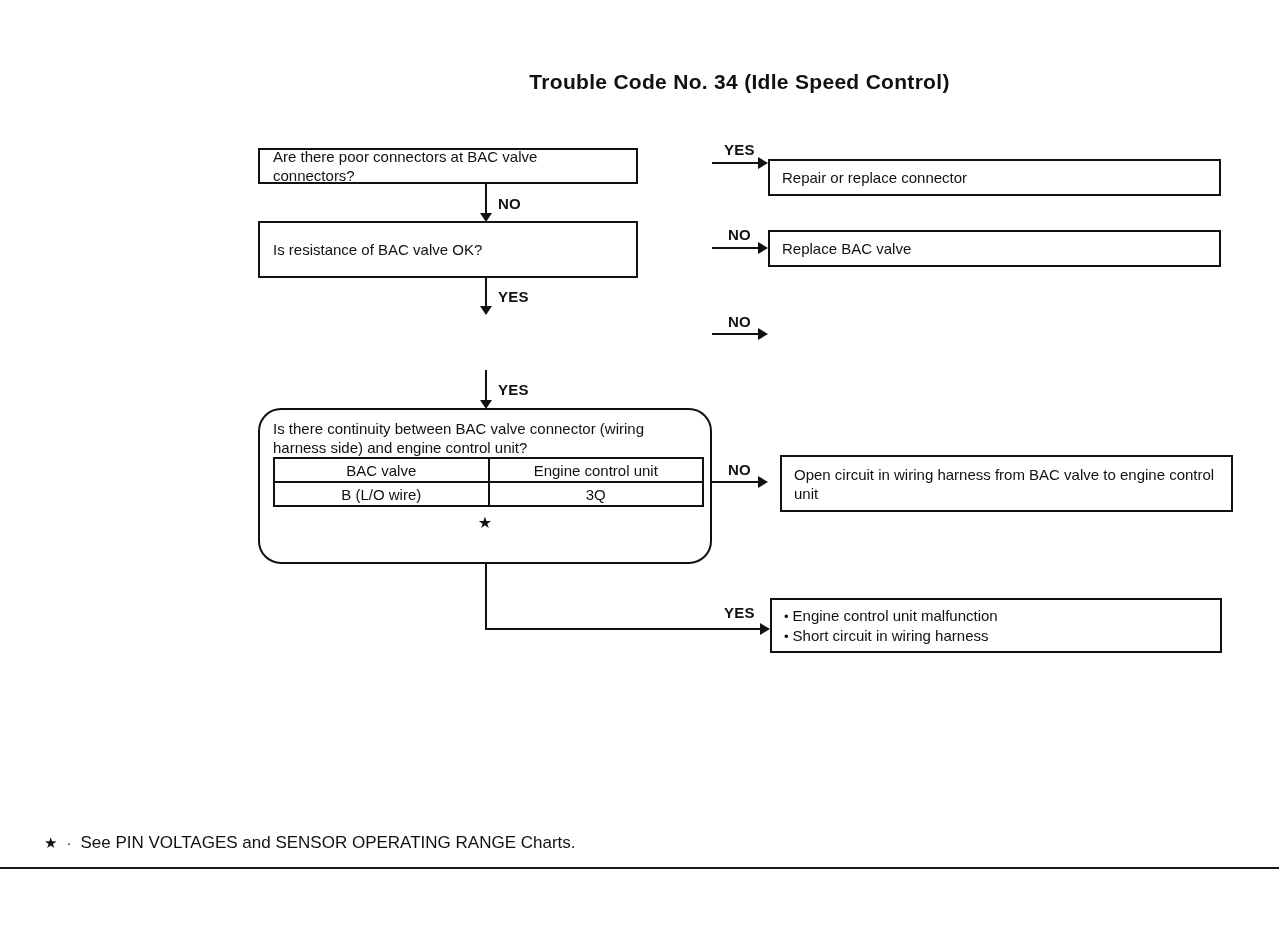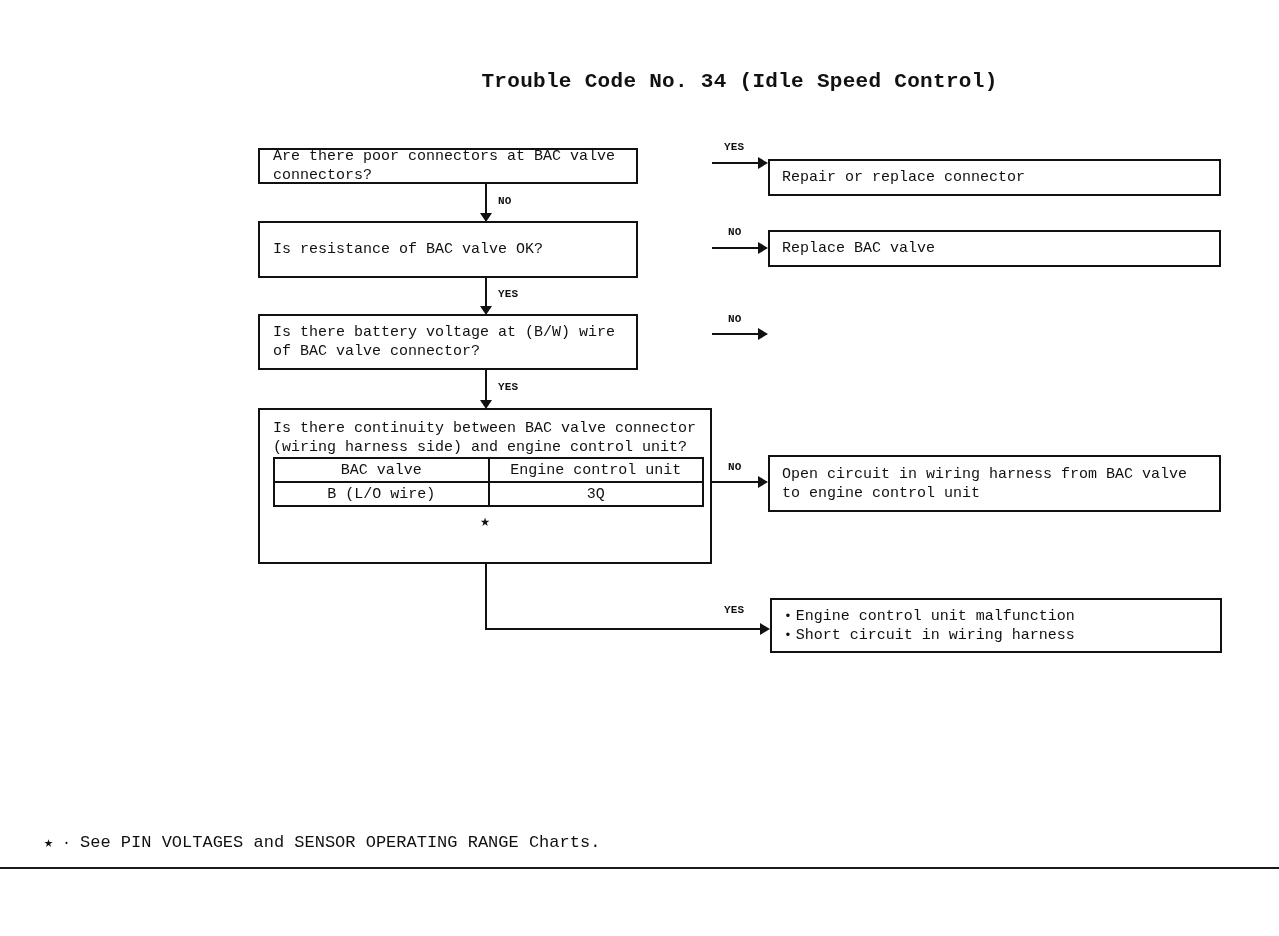--- a/index.html
+++ b/index.html
@@ -1,20 +1,20 @@
 <!DOCTYPE html>
 <html><head>
 <meta charset="utf-8">
 <style>
   html,body{margin:0;padding:0;background:#e8e8e8;}
   .page{
     position:relative;
     width:1279px;height:936px;
     background:#ffffff;
-    font-family:Liberation Mono, monospace;
+    font-family:Liberation Sans, sans-serif;
     color:#111111;
     overflow:hidden;
   }
   .title{
     position:absolute;
     left:258px;width:963px;top:70px;
     margin:0;
     text-align:center;
     font-size:21px;font-weight:bold;
     letter-spacing:0.3px;
@@ -38,21 +38,21 @@
     border-left:10px solid #111;
   }
   .arrow-down{
     position:absolute;width:0;height:0;
     border-left:6px solid transparent;
     border-right:6px solid transparent;
     border-top:9px solid #111;
   }
   .lbl{
     position:absolute;
-    font-size:11px;font-weight:bold;
+    font-size:15px;font-weight:bold;
     letter-spacing:0.2px;
   }
   .ctable{
     border-collapse:collapse;
     margin:0 auto 0 auto;
     width:431px;
     table-layout:fixed;
   }
   .ctable th,.ctable td{
     border:2px solid #111;
@@ -103,52 +103,49 @@
   <div class="hline" style="left:712px;top:247px;width:48px;"></div>
   <div class="arrow-right" style="left:758px;top:242px;"></div>
   <div class="lbl" style="left:728px;top:226px;">NO</div>
   <div class="box rbox" style="top:230px;height:37px;">
     <span>Replace BAC valve</span>
   </div>
   <div class="vline" style="left:485px;top:278px;height:28px;"></div>
   <div class="arrow-down" style="left:480px;top:306px;"></div>
   <div class="lbl" style="left:498px;top:288px;">YES</div>
 
-  <div class="box qbox" style="top:314px;height:56px;">
-    <span>Is there battery voltage at (B/W) wire of BAC valve connector?</span>
-  </div>
   <div class="hline" style="left:712px;top:333px;width:48px;"></div>
   <div class="arrow-right" style="left:758px;top:328px;"></div>
   <div class="lbl" style="left:728px;top:313px;">NO</div>
   <div class="vline" style="left:485px;top:370px;height:30px;"></div>
   <div class="arrow-down" style="left:480px;top:400px;"></div>
   <div class="lbl" style="left:498px;top:381px;">YES</div>
 
-  <div class="box" style="left:258px;width:454px;top:408px;height:156px;padding:9px 13px 0 13px;">
+  <div class="box" style="left:258px;width:454px;top:408px;height:156px;padding:9px 13px 0 13px;border-radius:23px;">
     <div>Is there continuity between BAC valve connector (wiring harness side) and engine control unit?</div>
     <table class="ctable">
       <thead>
         <tr>
           <th>BAC valve</th>
           <th>Engine control unit</th>
         </tr>
       </thead>
       <tbody>
         <tr>
           <td>B (L/O wire)</td>
           <td>3Q</td>
         </tr>
       </tbody>
     </table>
     <div class="star-mark">★</div>
   </div>
   <div class="hline" style="left:712px;top:481px;width:48px;"></div>
   <div class="arrow-right" style="left:758px;top:476px;"></div>
   <div class="lbl" style="left:728px;top:461px;">NO</div>
-  <div class="box rbox" style="top:455px;height:57px;">
+  <div class="box rbox" style="top:455px;height:57px;margin-left:12px;">
     <span>Open circuit in wiring harness from BAC valve to engine control unit</span>
   </div>
 
   <div class="vline" style="left:485px;top:564px;height:66px;"></div>
   <div class="hline" style="left:485px;top:628px;width:277px;"></div>
   <div class="arrow-right" style="left:760px;top:623px;"></div>
   <div class="lbl" style="left:724px;top:604px;">YES</div>
 
   <div class="box rbox" style="left:770px;width:452px;top:598px;height:55px;">
     <div class="bullet-line">

